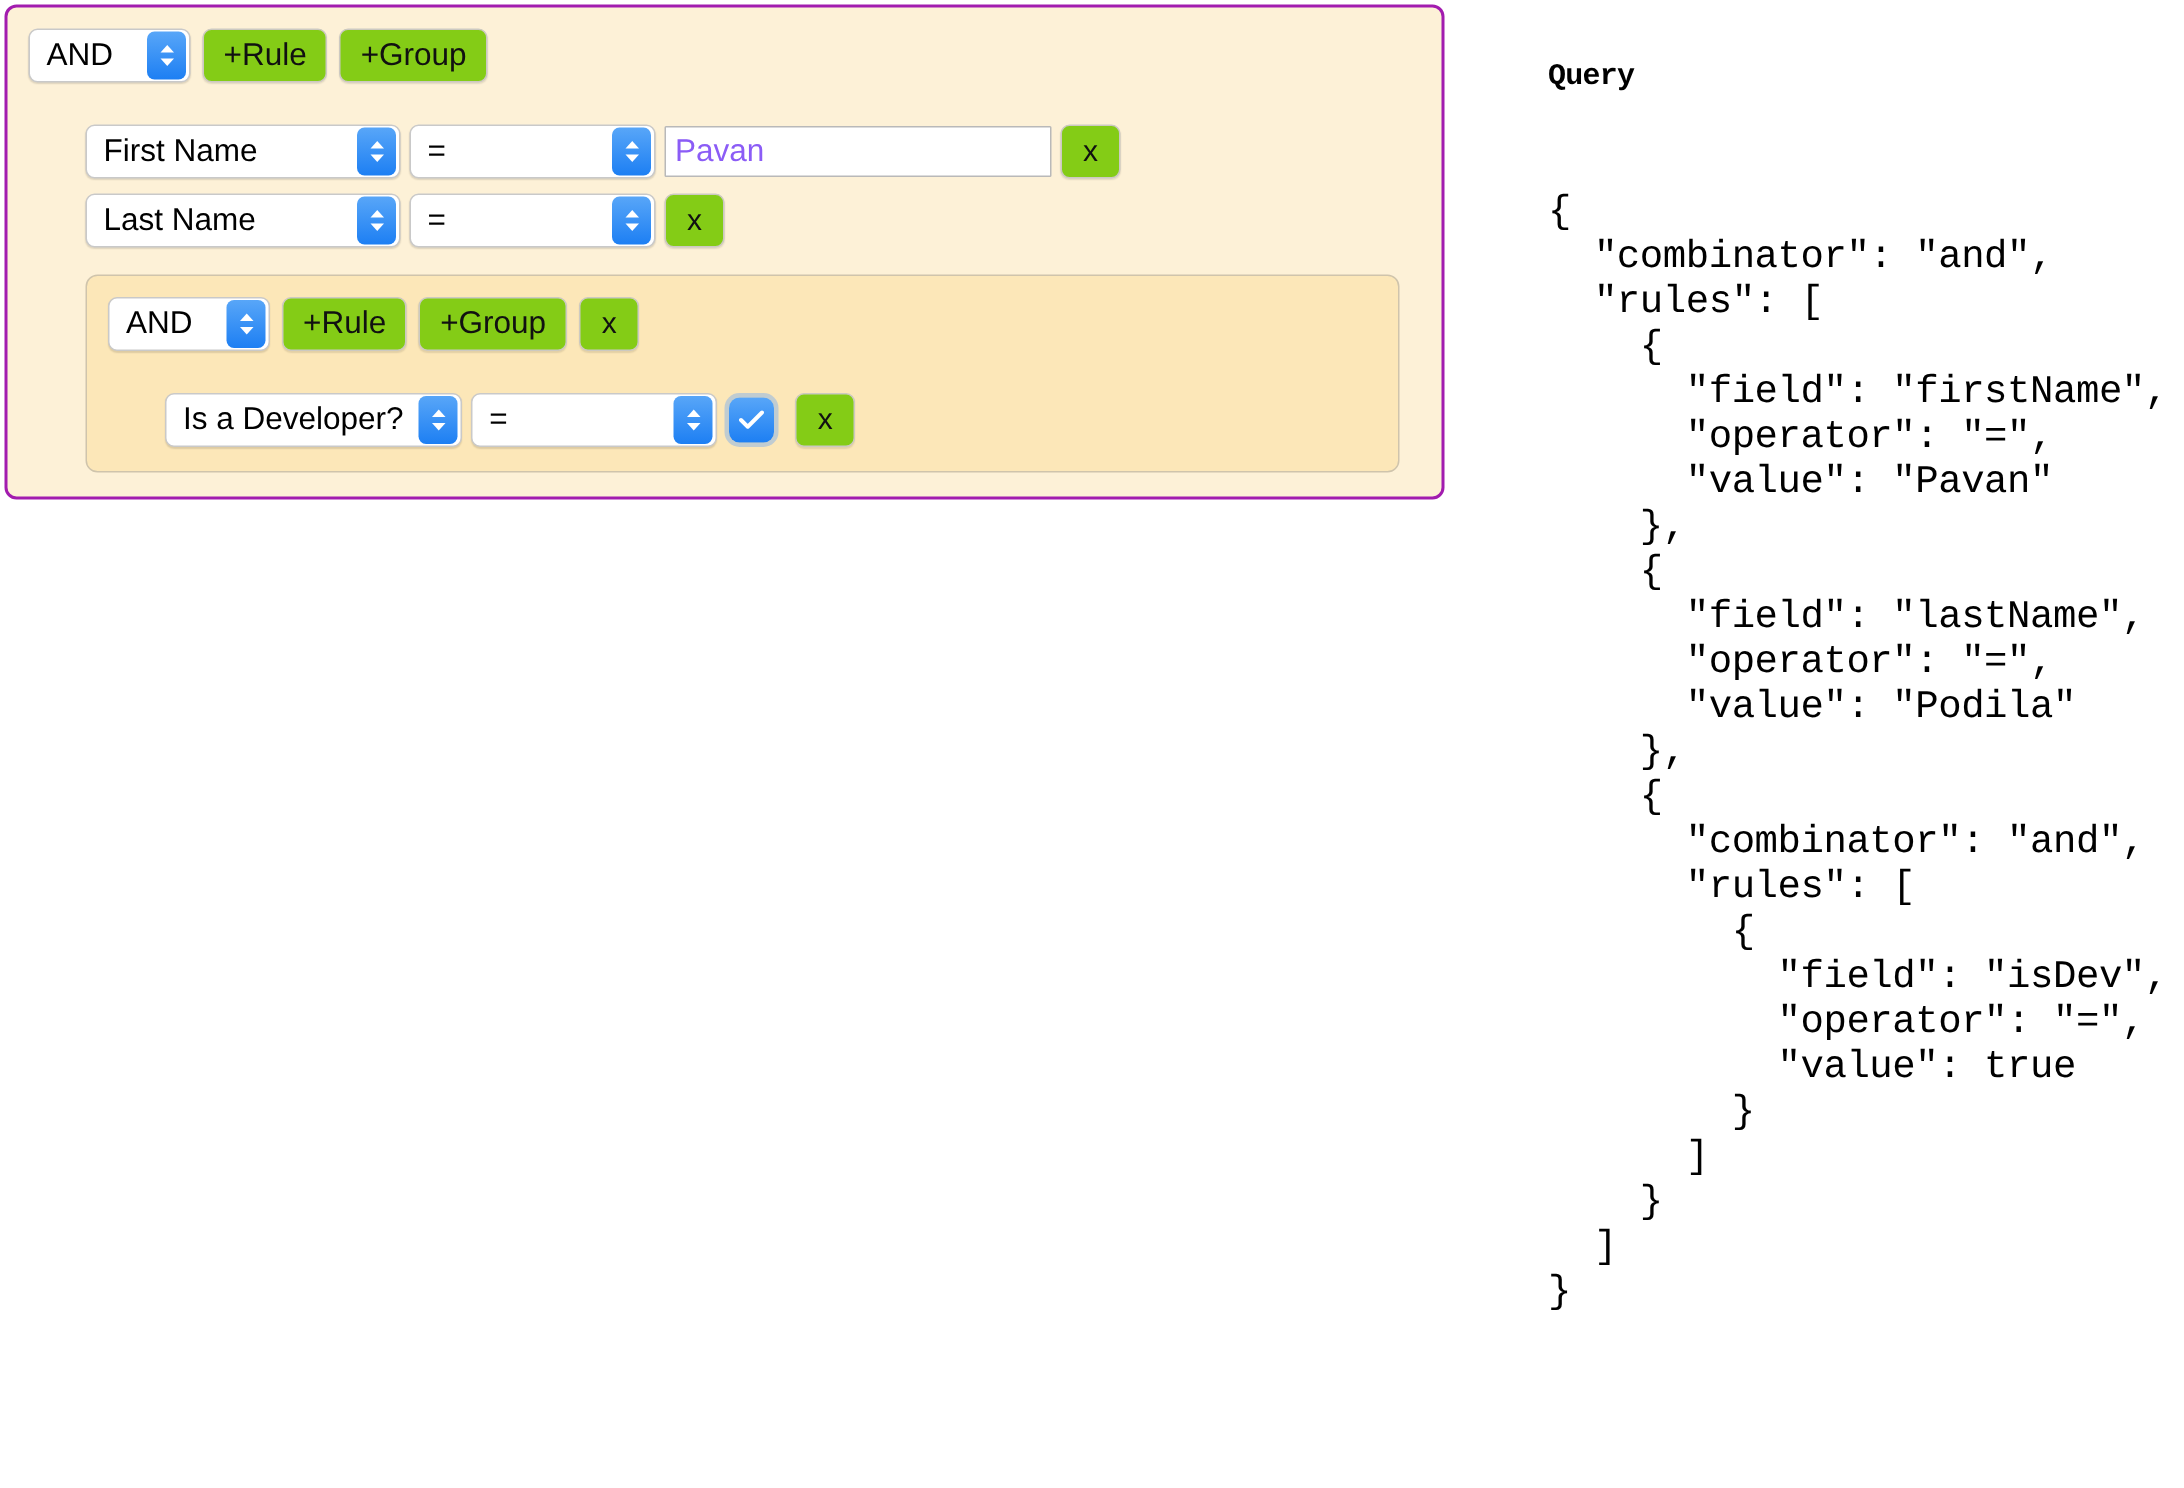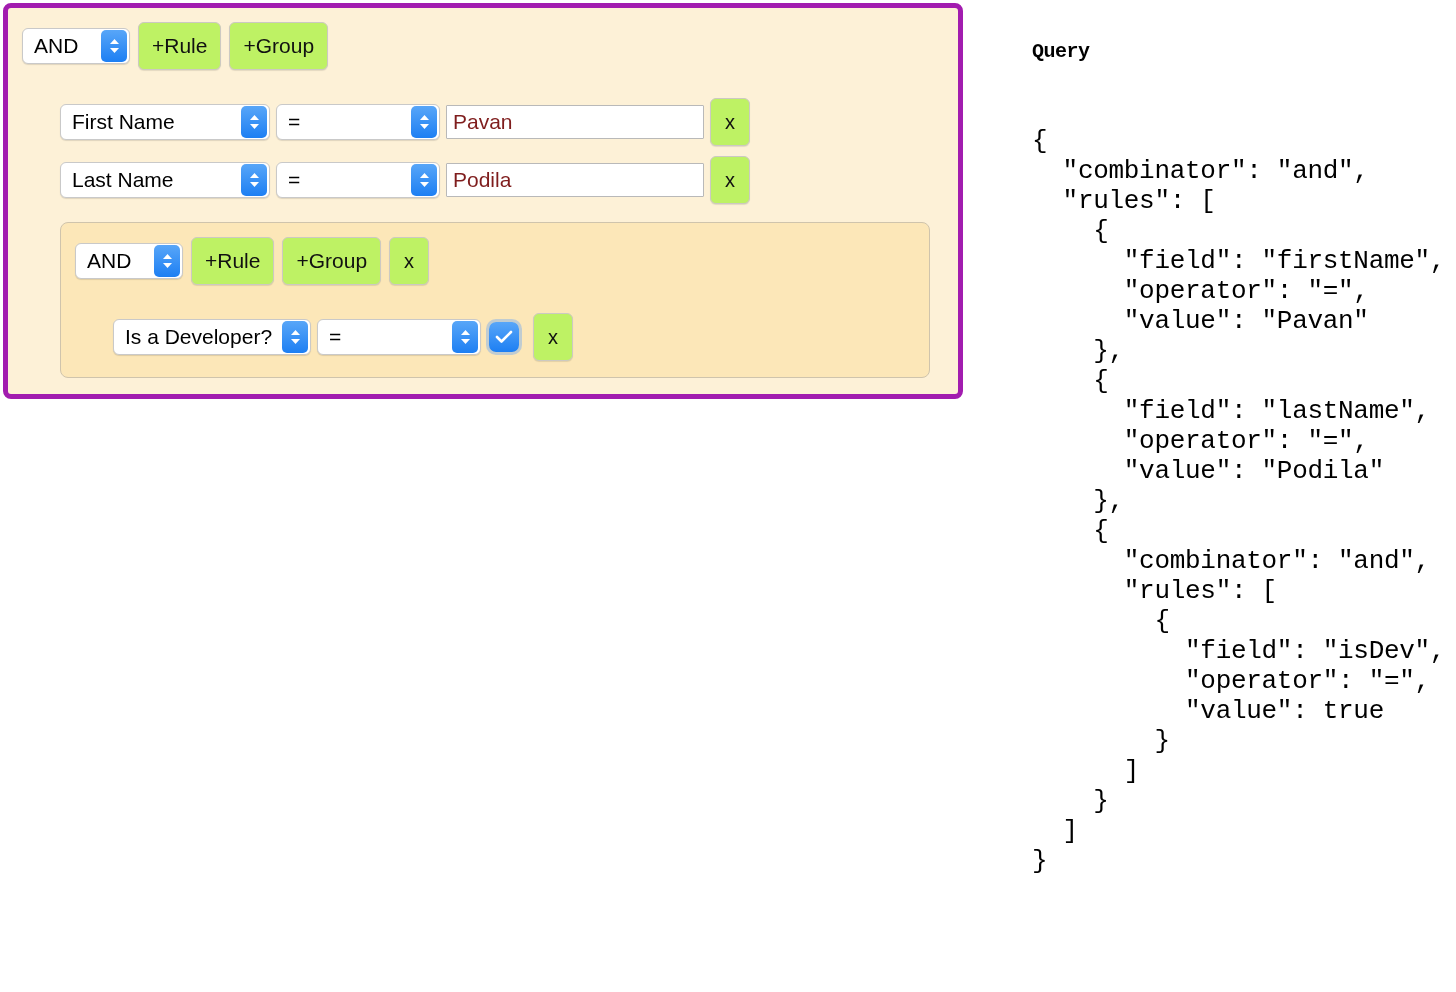--- a/index.html
+++ b/index.html
@@ -25,21 +25,21 @@
   .qb-root {
     position: absolute;
     left: 3px;
     top: 3px;
     width: 960px;
     box-sizing: border-box;
   }
 
   .rule-group {
     background: #fdf1d7;
-    border: 5px solid #a21caf;
+    border: 2px solid #a21caf;
     border-radius: 8px;
     padding: 14px 14px 16px 14px;
     box-sizing: border-box;
   }
   .rule-group.nested {
     background: #fce7b8;
     border: 1px solid #cfc4ac;
     margin-top: 18px;
     margin-left: 38px;
     margin-right: 14px;
@@ -102,23 +102,23 @@
   .msel.field-name { width: 210px; }
   .msel.field-name-auto { width: auto; padding-right: 0; justify-content: flex-end; }
   .msel.field-operator { width: 164px; }
   .msel.field-operator-narrow { width: 164px; }
 
   
   .btn {
     display: inline-flex;
     align-items: center;
     justify-content: center;
-    height: 48px;
+    height: 36px;
     padding: 0 13px;
-    background: #bef264;
+    background: #84cc16;
     border: 1px solid #ccc9c2;
     border-radius: 6px;
     box-shadow: 0 1px 1px rgba(0,0,0,0.10);
     font-size: 21px;
     font-family: "Liberation Sans", sans-serif;
     color: #111;
     cursor: pointer;
     white-space: nowrap;
     box-sizing: border-box;
   }
@@ -127,21 +127,21 @@
   
   .tinput {
     height: 34px;
     width: 258px;
     box-sizing: border-box;
     border: 1px solid #b9b9b9;
     border-radius: 1px;
     background: #fff;
     font-size: 21px;
     font-family: "Liberation Sans", sans-serif;
-    color: #7f1d1d;
+    color: #8b5cf6;
     padding: 0 6px;
     outline: none;
   }
 
   
   .mcheck {
     width: 30px;
     height: 30px;
     border-radius: 7px;
     background: linear-gradient(180deg, #58a6f8 0%, #1d7ff3 100%);
@@ -246,21 +246,20 @@
           </div>
           <div class="msel field-operator">
             <span class="sel-label">=</span>
             <span class="stepper">
               <svg width="15" height="20" viewBox="0 0 15 20" aria-hidden="true">
                 <path d="M7.5 3 L12 8 L3 8 Z" fill="#ffffff"></path>
                 <path d="M7.5 17 L12 12 L3 12 Z" fill="#ffffff"></path>
               </svg>
             </span>
           </div>
-          <input class="tinput" type="text" value="Podila" style="">
           <button class="btn remove">x</button>
         </div>
       </div>
 
       <div class="rule-group nested">
 
         <div class="group-header">
           <div class="msel field-combinator">
             <span class="sel-label">AND</span>
             <span class="stepper">

